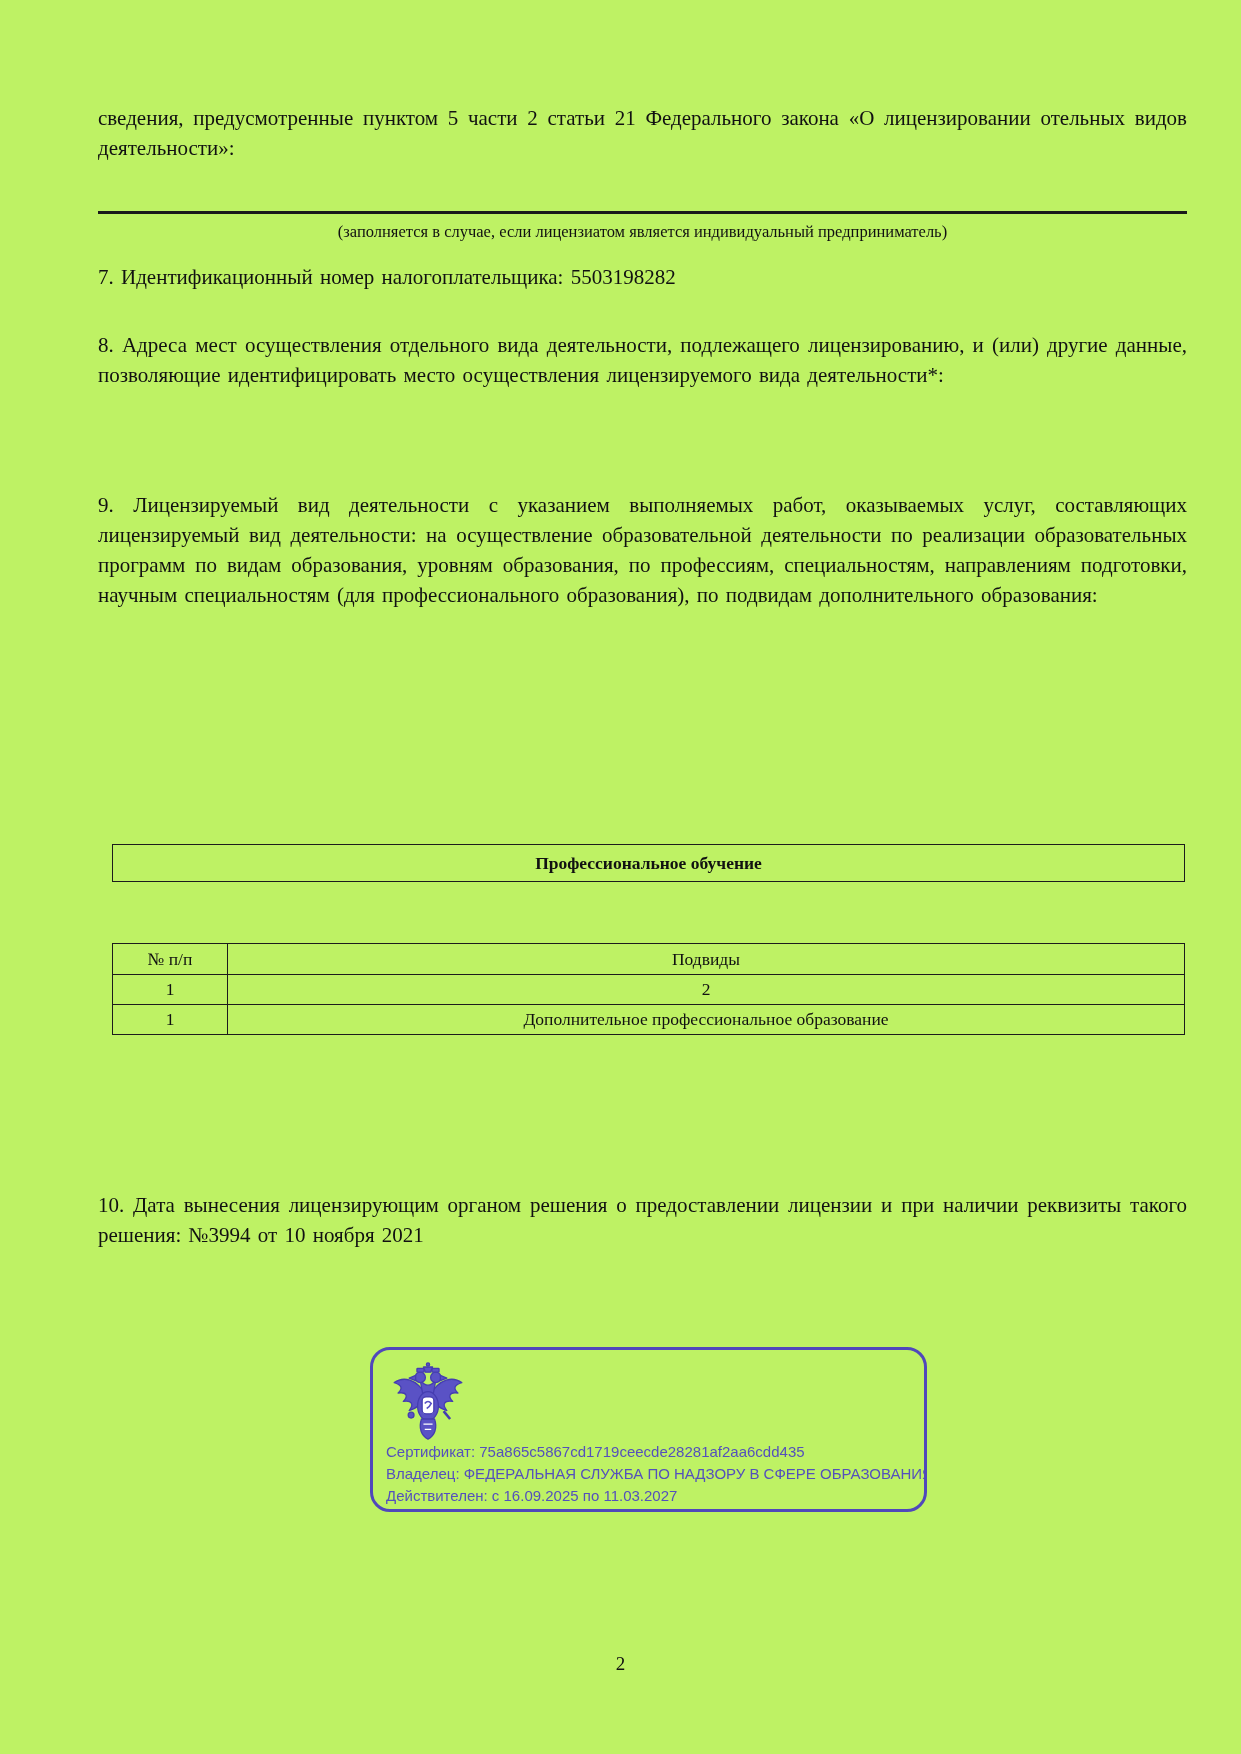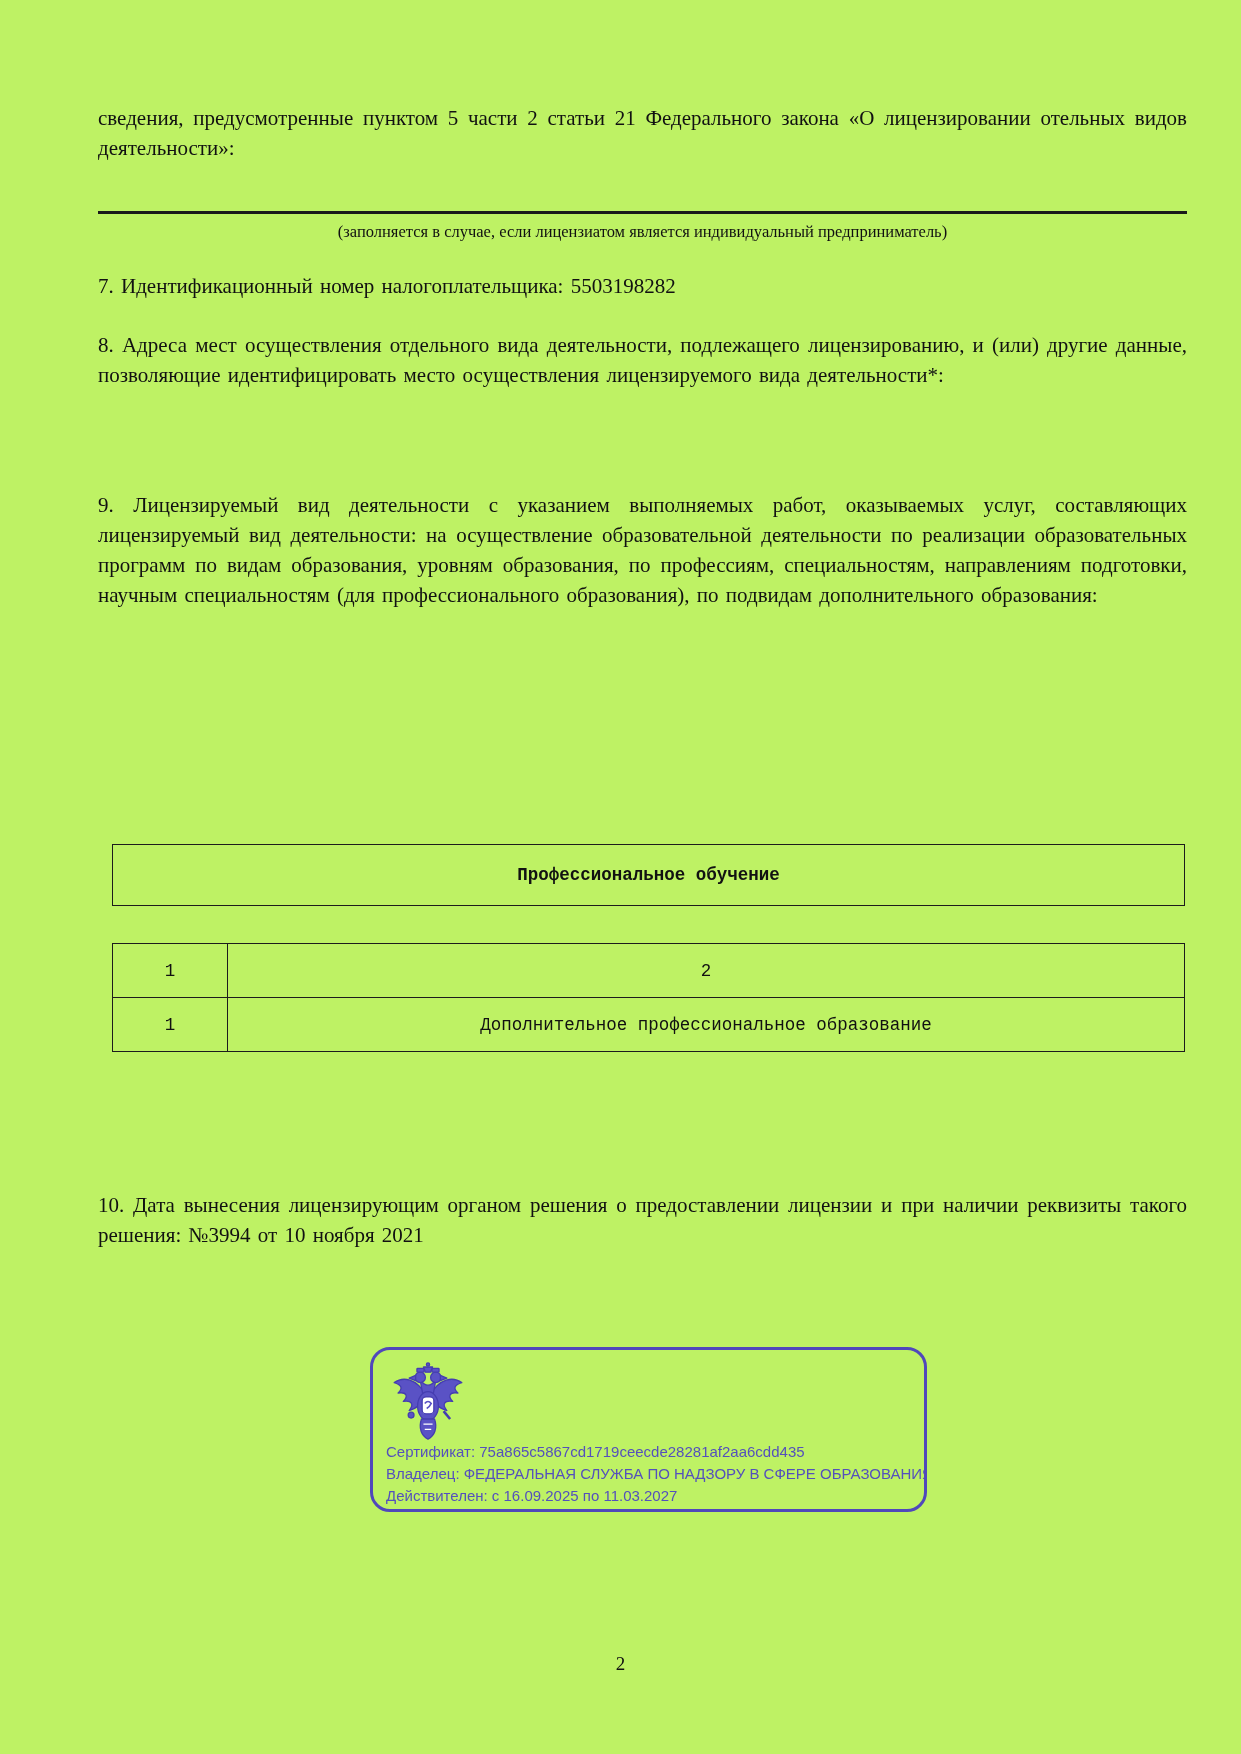--- a/index.html
+++ b/index.html
@@ -43,22 +43,21 @@
     left: 112px;
     width: 1073px;
     border-collapse: collapse;
     table-layout: fixed;
   }
   table.tbl td {
     border: 1.6px solid #1c1c1c;
     text-align: center;
     vertical-align: middle;
     font-size: 17.5px;
-    padding: 14px 4px;
-    font-family: Liberation Mono, monospace;
+    padding: 2px 4px;
   }
   td.tbl-title {
     font-weight: bold;
     font-size: 21px;
     height: 32px;
   }
   td.hdr { height: 26px; font-size: 18px; }
   td.row-cell { height: 25px; }
   .col-num { width: 106px; }
   td.cell-left { text-align: left; padding-left: 7px; }
@@ -108,21 +107,21 @@
     left: 0;
     top: 1653px;
     width: 100%;
     text-align: center;
     font-size: 19px;
   }
   
   .pos-intro  { top: 103px; }
   .pos-rule   { top: 211px; }
   .pos-capt   { top: 221px; }
-  .pos-item7  { top: 262px; margin-top: 9px; }
+  .pos-item7  { top: 262px; }
   .pos-item8  { top: 330px; }
   .pos-item9  { top: 490px; }
   .pos-table1 { top: 844px; }
   .pos-table2 { top: 943px; }
   .pos-item10 { top: 1190px; }
 </style>
 </head>
 <body>
 
 <div class="page">
@@ -142,20 +141,24 @@
     <tbody>
         <tr>
       <td class="tbl-title">Профессиональное обучение</td>
     </tr>
   </tbody>
     </table>
 
   <table class="tbl pos-table2">
     <tbody>
     <tr>
+      <td class="hdr col-num">№ п/п</td>
+      <td class="hdr">Подвиды</td>
+    </tr>
+    <tr>
       <td class="row-cell col-num">1</td>
       <td class="row-cell">2</td>
     </tr>
     <tr>
       <td class="row-cell col-num">1</td>
       <td class="row-cell cell-left">Дополнительное профессиональное образование</td>
     </tr>
   </tbody>
     </table>
 

